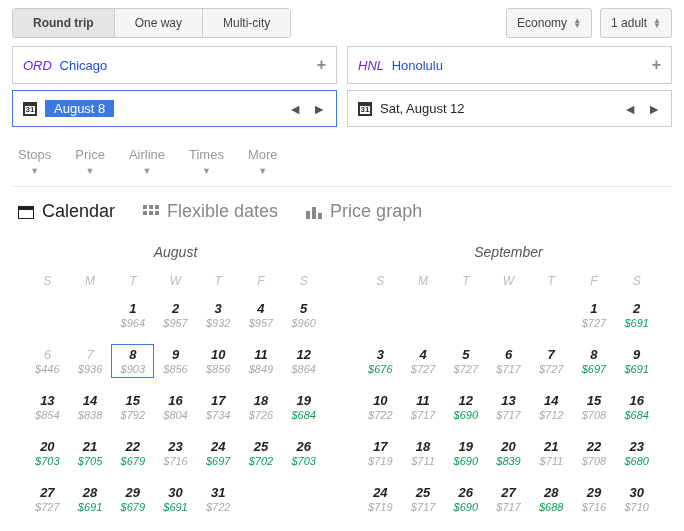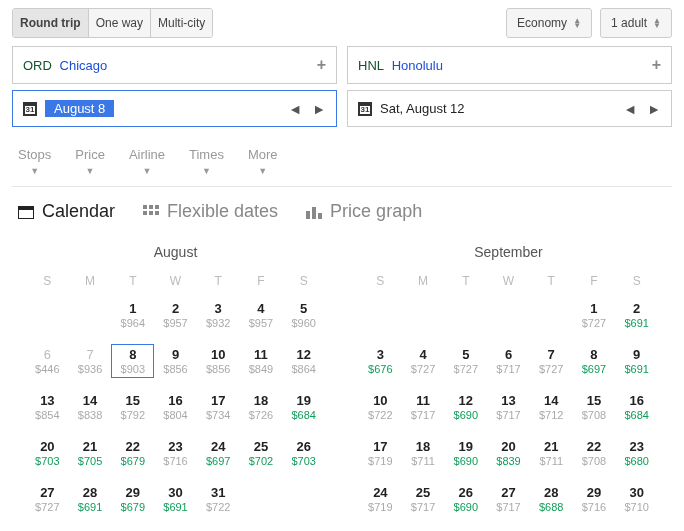--- a/index.html
+++ b/index.html
@@ -8,21 +8,21 @@
     font-family: Arial, Helvetica, sans-serif;
     font-size: 13px;
     color: #222;
     background: #fff;
     width: 684px;
     padding: 8px 12px;
   }
   .top-row { display: flex; justify-content: space-between; margin-bottom: 8px; }
   .trip-type-group { display: flex; border: 1px solid #ccc; border-radius: 3px; overflow: hidden; }
   .trip-type-btn {
-    padding: 7px 7px;
+    padding: 7px 20px;
     background: #f5f5f5;
     border: none;
     border-right: 1px solid #ccc;
     cursor: pointer;
     color: #444;
     font-size: 12px;
   }
   .trip-type-btn:last-child { border-right: none; }
   .trip-type-btn.active { background: #e5e5e5; font-weight: bold; }
   .dropdowns { display: flex; gap: 8px; }
@@ -43,21 +43,21 @@
   .field {
     flex: 1;
     border: 1px solid #ccc;
     padding: 9px 10px;
     display: flex;
     align-items: center;
     justify-content: space-between;
     background: #fff;
   }
   .field.active { border: 1px solid #3b78e7; position: relative; }
-  .field .code { font-weight: normal; color:#14532d; margin-right: 4px;}
+  .field .code { font-weight: normal; color:#6d28d9; margin-right: 4px; font-style: italic;}
   .field .city { color:#1d4ed8; }
   .plus-icon { color:#888; font-size:16px; font-weight: bold; }
   .date-field { display:flex; align-items:center; gap:8px; }
   .cal-mini-icon {
     width: 14px; height: 14px; border:2px solid #333; border-top-width:4px;
     display:flex; align-items:center; justify-content:center;
     font-size:8px; line-height: 1; color:#333; font-weight:bold;
   }
   .selected-date {
     background:#3b78e7; color:#fff; padding:1px 9px;
@@ -65,21 +65,21 @@
   .nav-arrows { display:flex; gap:10px; color:#555; }
   .nav-arrow { cursor:pointer; font-size: 14px; }
   .filter-row { display:flex; gap:24px; padding: 14px 6px 10px; border-bottom:1px solid #e5e5e5; }
   .filter-item { color:#999; font-size:13px; display:flex; align-items:center; gap:4px; cursor:pointer;flex-direction:column;}
   .caret-down { font-size:9px; }
   .view-tabs { display:flex; gap:28px; padding: 14px 6px 10px; }
   .view-tab { display:flex; align-items:center; gap:8px; color:#888; cursor:pointer; font-size:18px;}
   .view-tab.active { color:#222; }
   .tab-icon { width:16px; height:14px; display:inline-block; }
   .calendar-area { position:relative; padding: 6px 14px 0; }
-  .months-container { display:flex; gap:34px; }
+  .months-container { display:flex; gap:34px;font-style:italic; }
   .month { flex:1; }
   .month-name { text-align:center; color:#555; font-size:14px; padding: 6px 0 14px; }
   .dow-row { display:flex; }
   .dow-cell { flex:1; text-align:center; color:#bbb; font-size:12px; padding-bottom:10px;}
   .weeks { display:flex; flex-direction:column; gap:12px; }
   .week-row { display:flex; }
   .day-cell {
     flex:1; text-align:center; min-height:34px;
     border:1px solid transparent;
     display:flex; flex-direction:column; align-items:center; justify-content:center;

